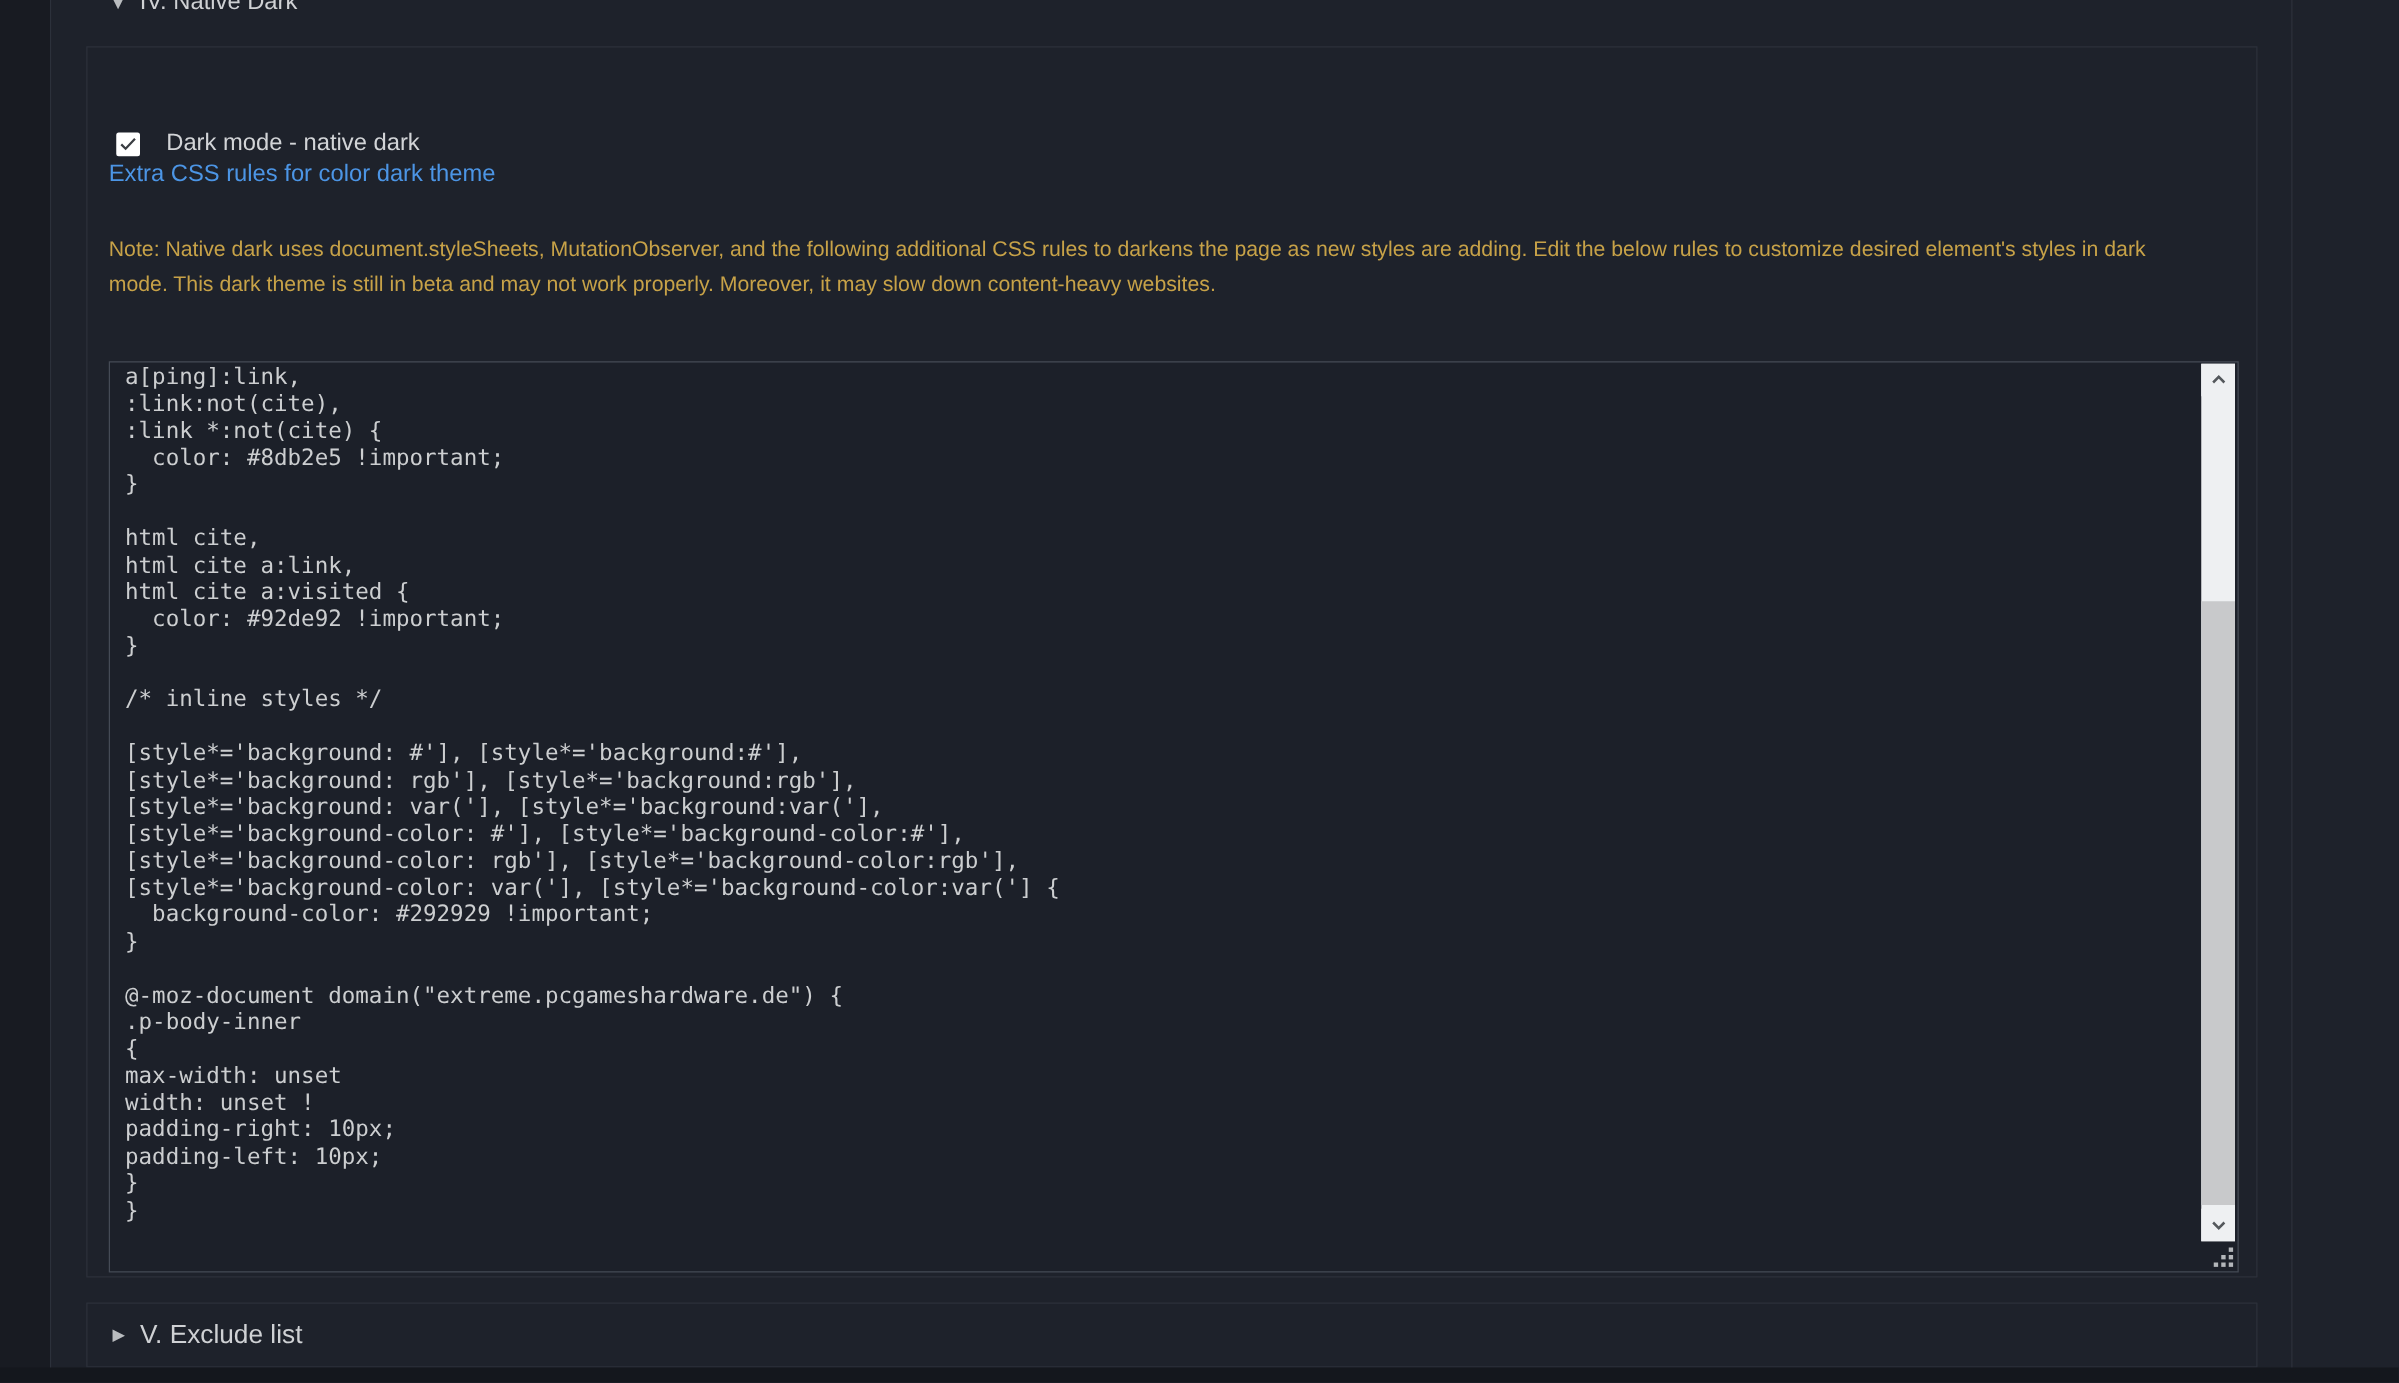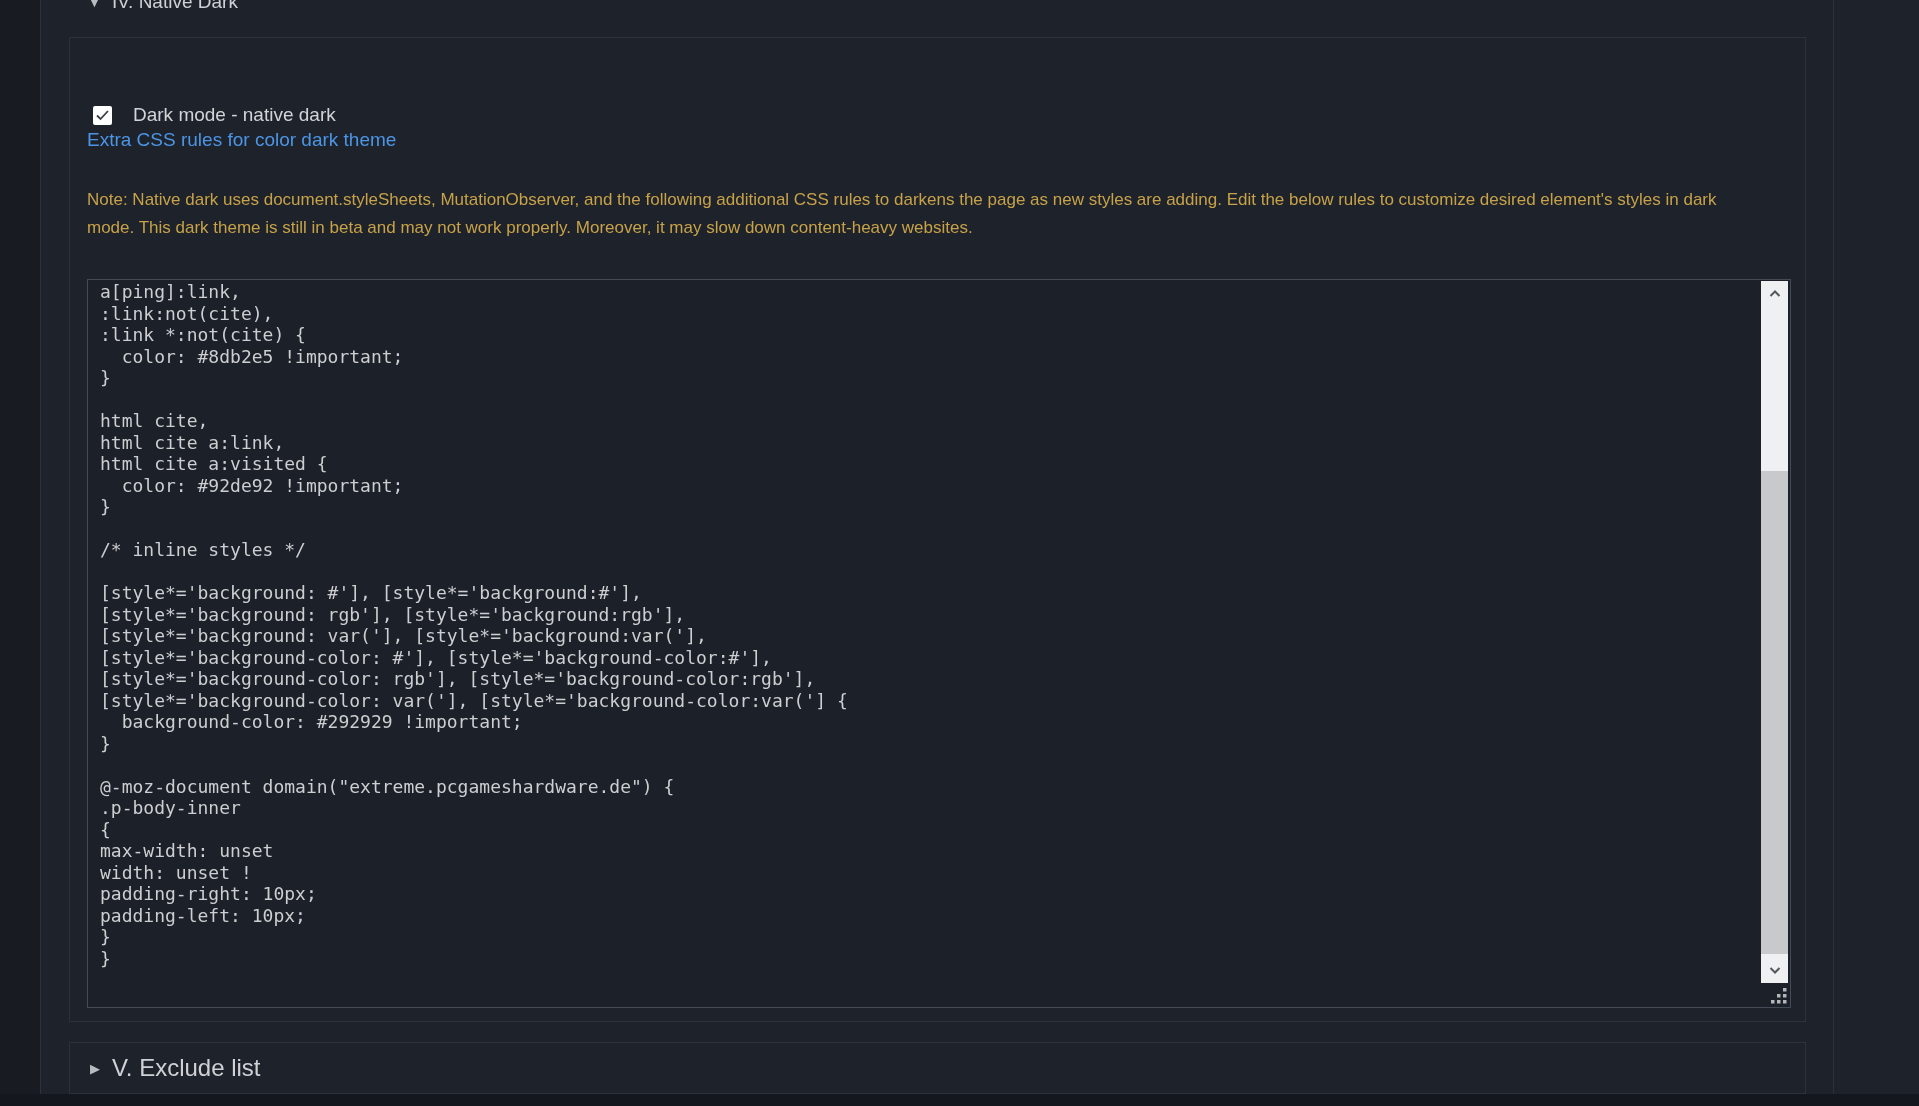--- a/index.html
+++ b/index.html
@@ -79,21 +79,21 @@
     background: #c8c9cb; cursor: pointer;
   }
   .resize-grip {
     position: absolute; right: 3px; bottom: 3px; width: 17px; height: 17px;
     cursor: nwse-resize;
   }
   .exclude-row {
     position: absolute; left: 20px; top: 0; height: 100%;
     display: flex; align-items: center; gap: 12px; cursor: pointer;
   }
-  .exclude-title { font-size: 24px; color: #cfd1d4; white-space: nowrap; }
+  .exclude-title { font-size: 21px; color: #cfd1d4; white-space: nowrap; }
 </style>
 </head>
 <body>
 
 <div class="left-strip"></div>
 <div class="right-line"></div>
 
 <div class="section-header">
   <span class="tri">▼</span>
   <span>IV. Native Dark</span>
@@ -107,21 +107,21 @@
         <polyline points="1,5.5 4.5,9 12,1" fill="none" stroke="#3b3e43" stroke-width="1.8"></polyline>
       </svg>
     </span>
     <span class="cb-label">Dark mode - native dark</span>
   </div>
 
   <a class="css-link" href="#" style="left:17px; top:91px;">Extra CSS rules for color dark theme</a>
 
   <p class="note" style="left:17px; top:148px;">Note: Native dark uses document.styleSheets, MutationObserver, and the following additional CSS rules to darkens the page as new styles are adding. Edit the below rules to customize desired element's styles in dark mode. This dark theme is still in beta and may not work properly. Moreover, it may slow down content-heavy websites.</p>
 
-  <div class="editor-wrap" style="left:17px; top:241px;">
+  <div class="editor-wrap" style="left:17px; top:251px;">
     <textarea spellcheck="false" style="">a[ping]:link,
 :link:not(cite),
 :link *:not(cite) {
   color: #8db2e5 !important;
 }
 
 html cite,
 html cite a:link,
 html cite a:visited {
   color: #92de92 !important;

